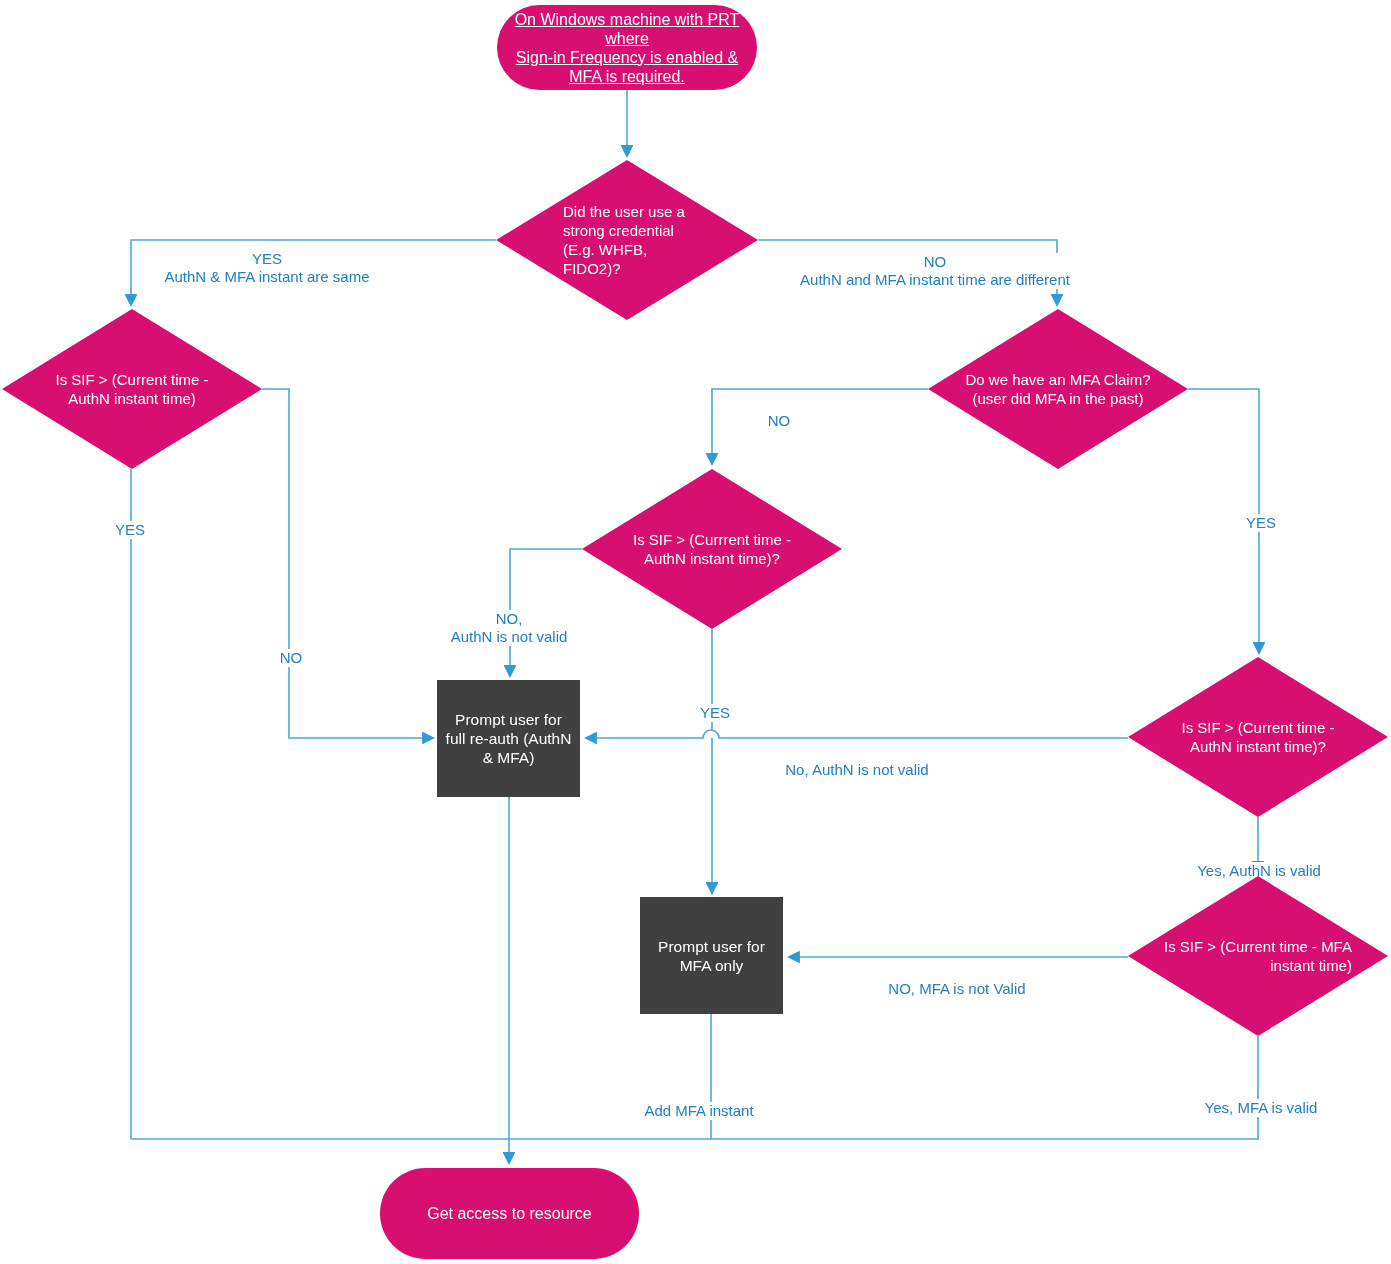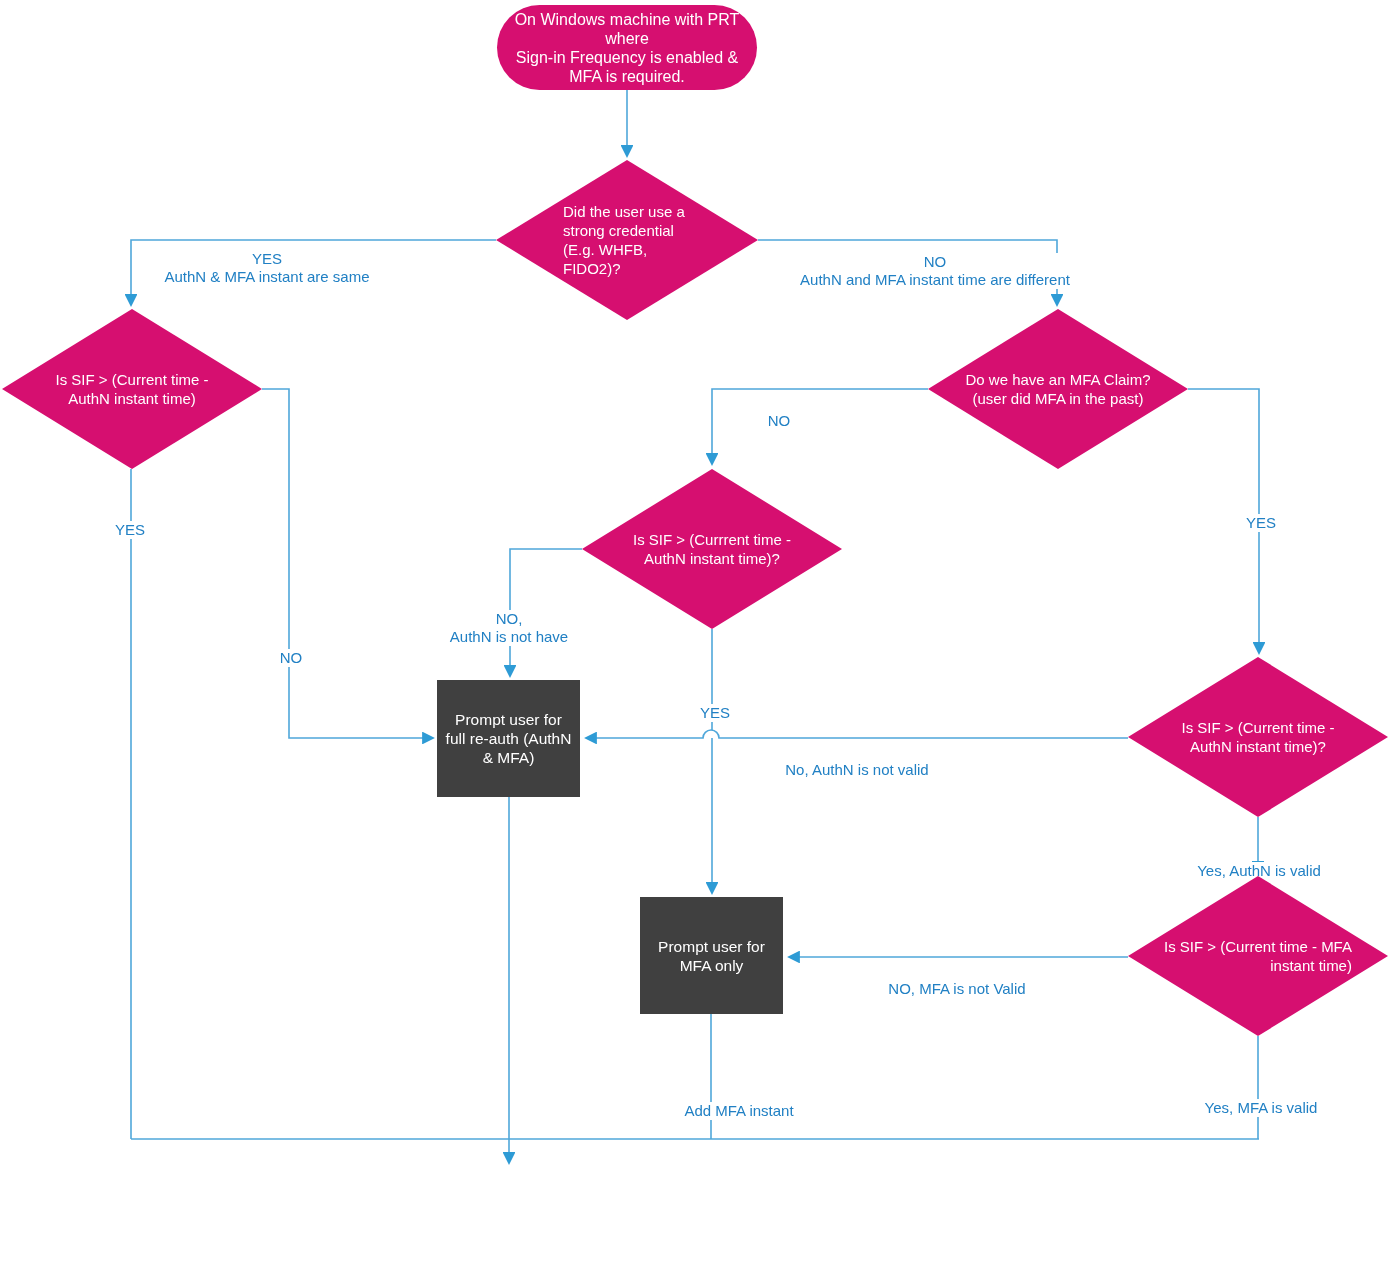--- a/index.html
+++ b/index.html
@@ -57,31 +57,31 @@
     </g>
   </svg>
 
   <div class="edge-label" style="left:267px;top:236px;">YES
 AuthN &amp; MFA instant are same</div>
   <div class="edge-label" style="left:935px;top:239px;">NO
 AuthN and MFA instant time are different</div>
   <div class="edge-label" style="left:779px;top:389px;">NO</div>
   <div class="edge-label" style="left:1261px;top:491px;">YES</div>
   <div class="edge-label" style="left:509px;top:596px;">NO,
-AuthN is not have</div>
+AuthN is not valid</div>
   <div class="edge-label" style="left:715px;top:681px;">YES</div>
   <div class="edge-label" style="left:857px;top:738px;">No, AuthN is not valid</div>
   <div class="edge-label" style="left:1259px;top:839px;">Yes, AuthN is valid</div>
   <div class="edge-label" style="left:957px;top:957px;">NO, MFA is not Valid</div>
   <div class="edge-label" style="left:1261px;top:1076px;">Yes, MFA is valid</div>
-  <div class="edge-label" style="left:739px;top:1079px;">Add MFA instant</div>
+  <div class="edge-label" style="left:699px;top:1079px;">Add MFA instant</div>
   <div class="edge-label" style="left:130px;top:498px;">YES</div>
   <div class="edge-label" style="left:291px;top:626px;">NO</div>
 
-  <div class="node pill" style="left:497px;top:5px;width:260px;height:85px;border-radius:43px;">
+  <div class="node pill" style="left:497px;top:5px;width:260px;height:85px;border-radius:43px;text-decoration:underline;">
     <span>On Windows machine with PRT
 where
 Sign-in Frequency is enabled &amp;
 MFA is required.</span>
   </div>
 
   <div class="node diamond" style="left:496px;top:160px;width:262px;height:160px;">
     <span class="ta-left">Did the user use a
 strong credential
 (E.g. WHFB,
@@ -117,14 +117,17 @@
   <div class="node diamond" style="left:1128px;top:876px;width:260px;height:160px;text-align:right;">
     <span>Is SIF &gt; (Current time - MFA
 instant time)</span>
   </div>
 
   <div class="node rect" style="left:640px;top:897px;width:143px;height:117px;">
     <span>Prompt user for
 MFA only</span>
   </div>
 
+  <div class="node pill" style="left:380px;top:1168px;width:259px;height:91px;border-radius:46px;">
+    <span>Get access to resource</span>
+  </div>
 
 </div>
 
 </body></html>

